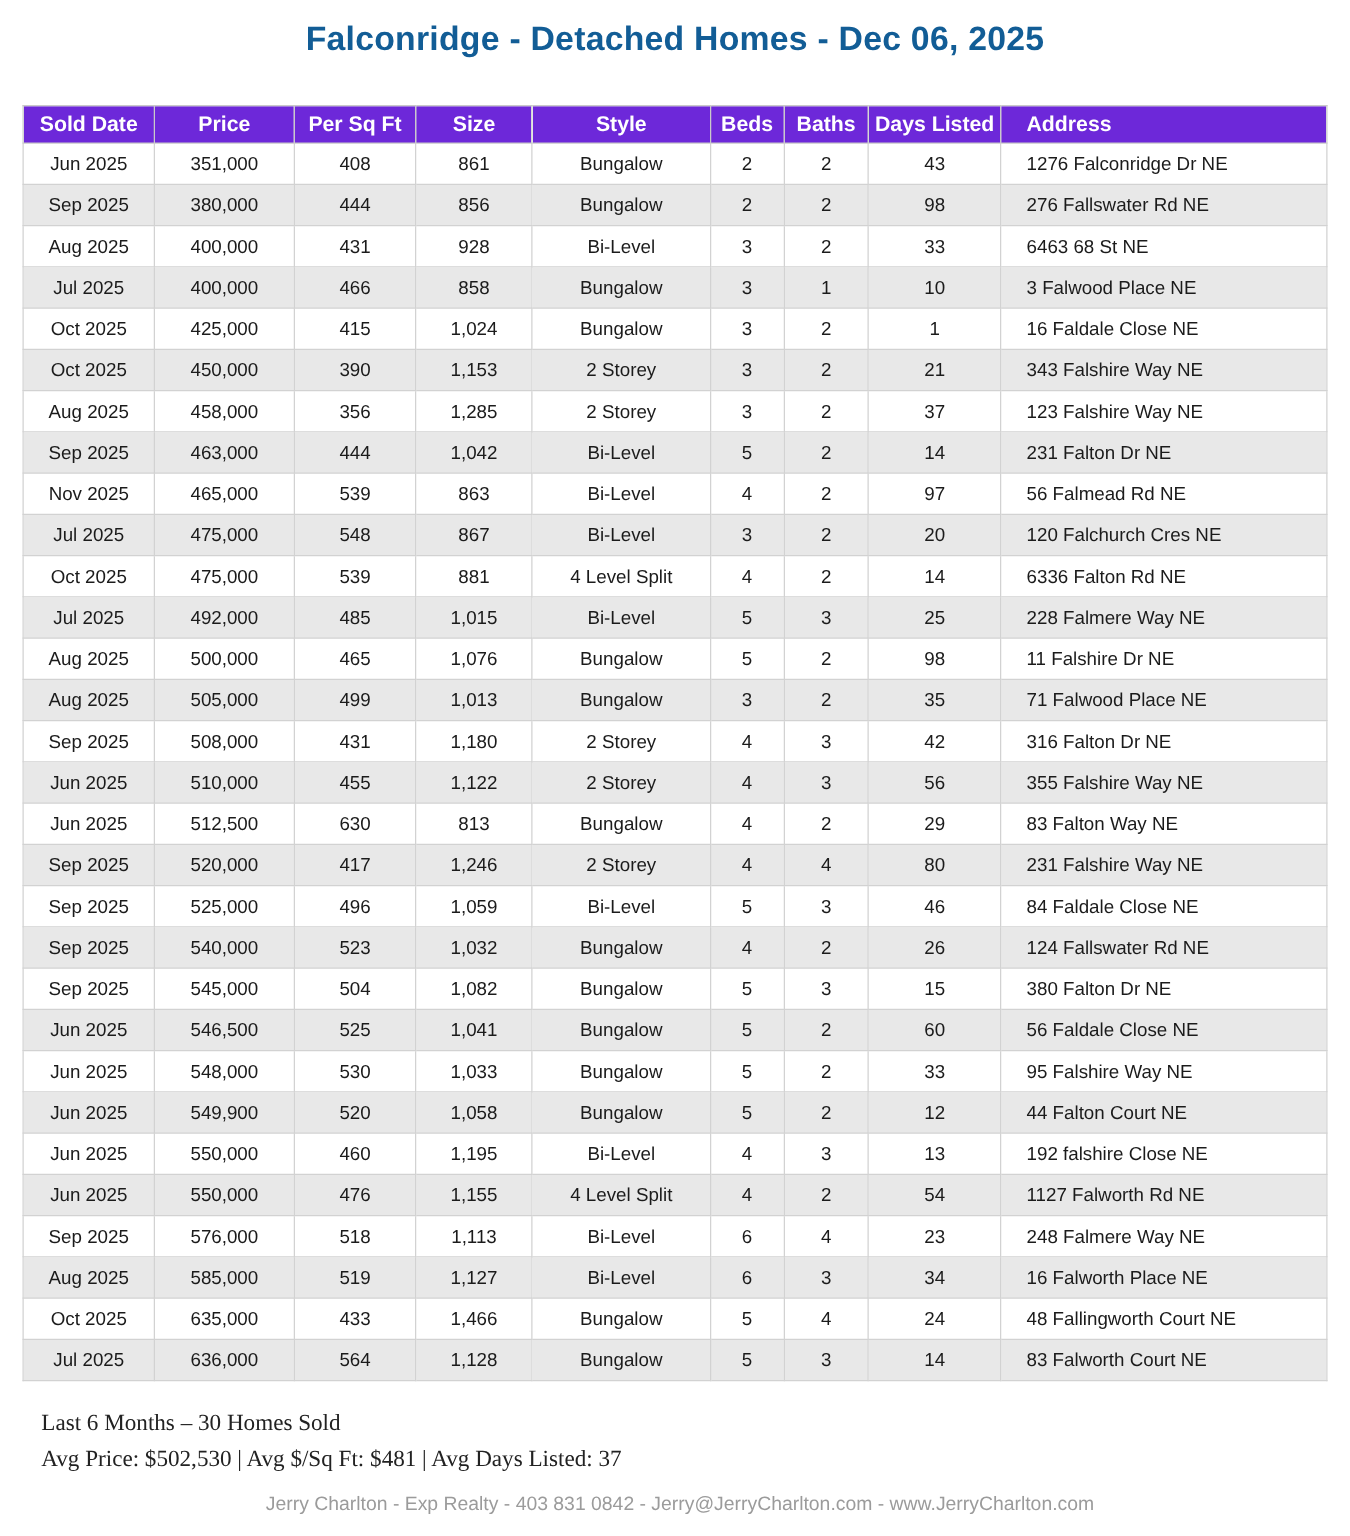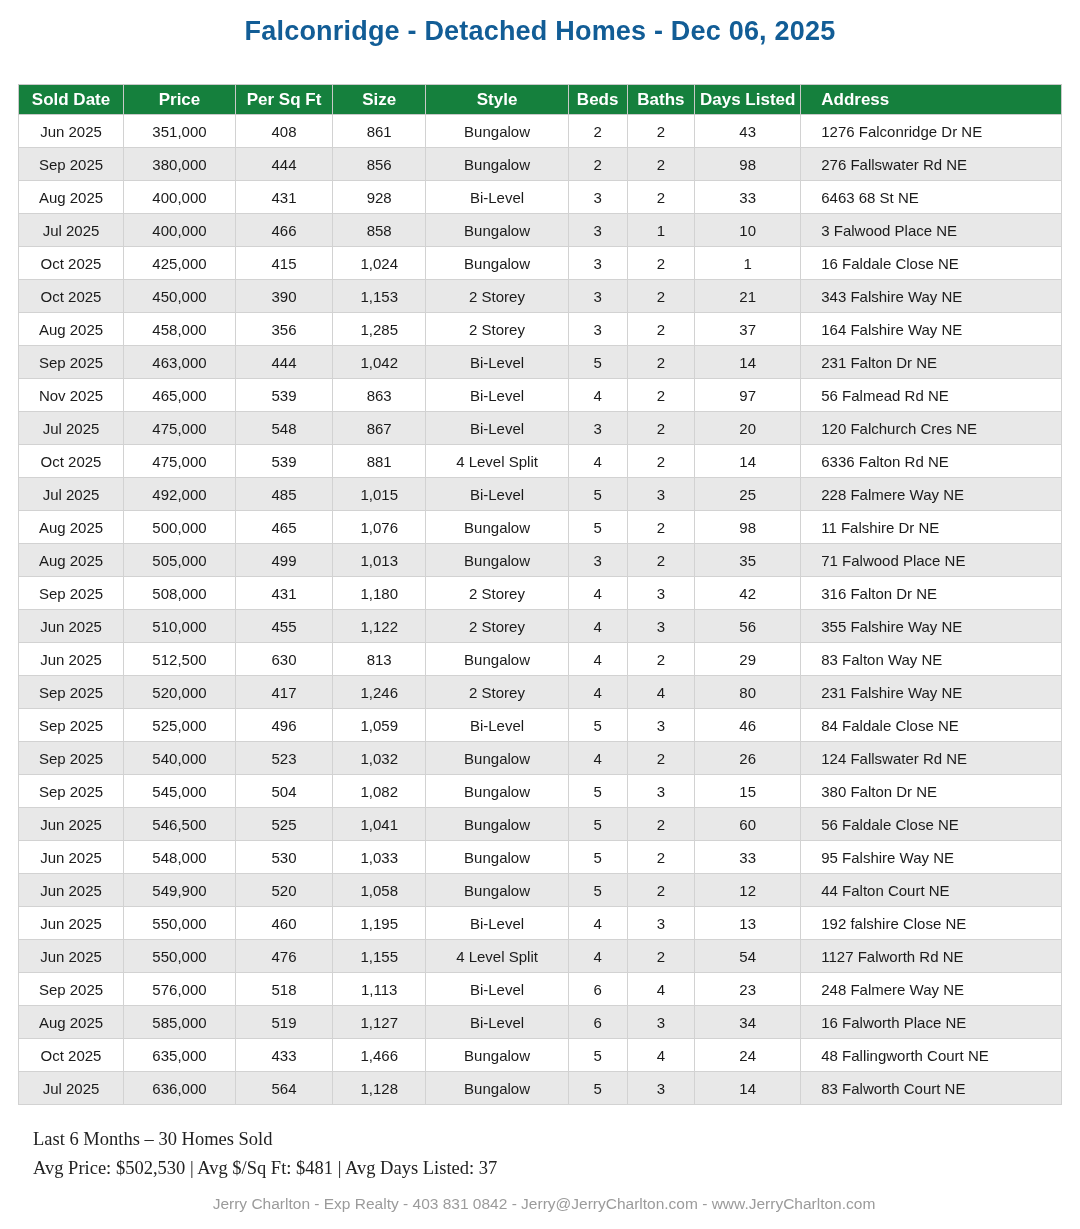--- a/index.html
+++ b/index.html
@@ -25,21 +25,21 @@
     letter-spacing: 0.2px;
   }
   table.sales-table {
     width: 100%;
     border-collapse: collapse;
     table-layout: fixed;
     margin-top: 37px;
     border: 1px solid #c9c9c9;
   }
   .sales-table th {
-    background: #15803d;
+    background: #6d28d9;
     color: #ffffff;
     font-weight: 700;
     font-size: 17px;
     height: 29px;
     padding: 0 2px;
     text-align: center;
     border: 1px solid #c9c9c9;
     overflow: hidden;
     white-space: nowrap;
   }
@@ -181,21 +181,21 @@
         </tr>
         <tr>
           <td class="col-sold-date">Aug 2025</td>
           <td class="col-price">458,000</td>
           <td class="col-per-sq-ft">356</td>
           <td class="col-size">1,285</td>
           <td class="col-style">2 Storey</td>
           <td class="col-beds">3</td>
           <td class="col-baths">2</td>
           <td class="col-days-listed">37</td>
-          <td class="col-address">164 Falshire Way NE</td>
+          <td class="col-address">123 Falshire Way NE</td>
         </tr>
         <tr>
           <td class="col-sold-date">Sep 2025</td>
           <td class="col-price">463,000</td>
           <td class="col-per-sq-ft">444</td>
           <td class="col-size">1,042</td>
           <td class="col-style">Bi-Level</td>
           <td class="col-beds">5</td>
           <td class="col-baths">2</td>
           <td class="col-days-listed">14</td>

